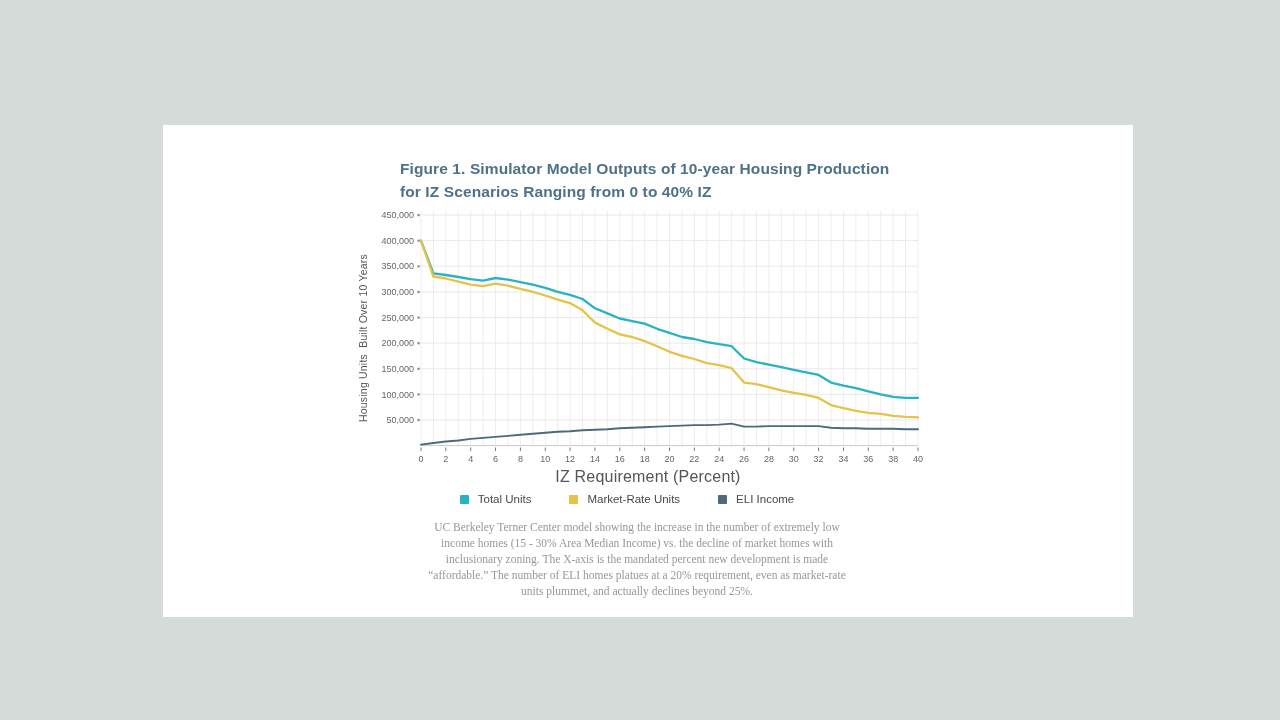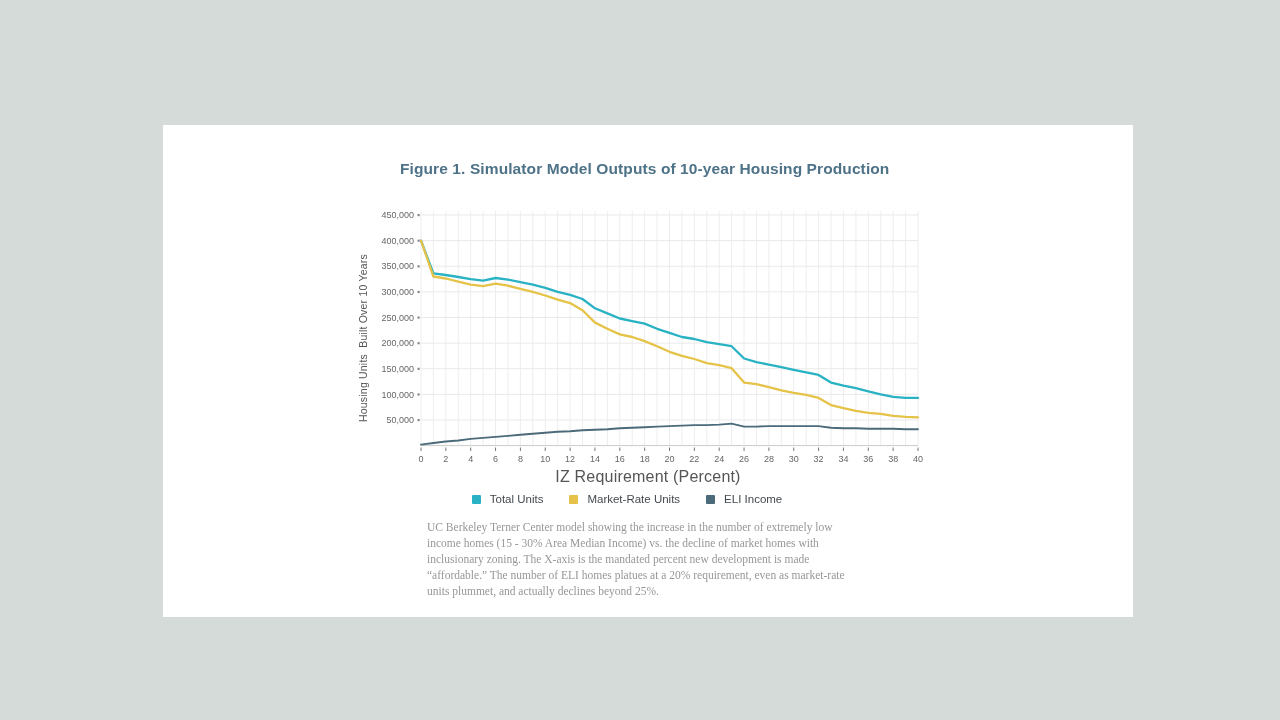--- a/index.html
+++ b/index.html
@@ -12,34 +12,35 @@
   #page{position:relative;width:1172px;height:720px;background:var(--page-background);}
   .card{position:absolute;left:163px;top:125px;width:970px;height:492px;background:var(--card);}
   .fig-title{position:absolute;left:237px;top:32px;font-size:15.5px;font-weight:bold;
     color:var(--title);line-height:23px;letter-spacing:0.1px;}
   .y-axis-title{position:absolute;left:194px;top:297px;transform:rotate(-90deg);
     transform-origin:0 0;font-size:10.5px;color:#555;letter-spacing:0.2px;white-space:pre;}
   #chart{position:absolute;left:187px;top:80px;}
   .x-axis-title{position:absolute;left:285px;top:343px;width:400px;text-align:center;
     font-size:16px;color:#555;letter-spacing:0.2px;}
   .legend{position:absolute;left:164px;top:368px;width:600px;display:flex;
-    justify-content:center;align-items:center;gap:26px;}
+    justify-content:center;align-items:center;gap:38px;}
   .legend-item{display:flex;align-items:center;gap:9px;font-size:11.5px;color:var(--legend-text);}
   .legend-marker{width:9px;height:9px;border-radius:1px;display:inline-block;}
-  .caption{position:absolute;left:264px;top:394px;width:420px;
+  .caption{position:absolute;left:264px;top:394px;width:420px;text-align:center;
     font-family:"Liberation Serif",serif;font-size:11.5px;line-height:16px;color:var(--caption-text);}
 </style>
 </head>
 <body>
 
 <div id="page">
   <div class="card">
 
     <div class="fig-title">
       <div>Figure 1. Simulator Model Outputs of 10-year Housing Production</div>
+      <div>for IZ Scenarios Ranging from 0 to 40% IZ</div>
     </div>
 
     <div class="y-axis-title">Housing Units  Built Over 10 Years</div>
 
     <svg id="chart" width="580" height="270" viewBox="0 0 580 270" xmlns="http://www.w3.org/2000/svg">
         <g>
           <line x1="71" y1="6" x2="71" y2="240.6" stroke="#ededed" stroke-width="1"></line>
           <line x1="83.425" y1="6" x2="83.425" y2="240.6" stroke="#ededed" stroke-width="1"></line>
           <line x1="95.85" y1="6" x2="95.85" y2="240.6" stroke="#ededed" stroke-width="1"></line>
           <line x1="108.275" y1="6" x2="108.275" y2="240.6" stroke="#ededed" stroke-width="1"></line>

